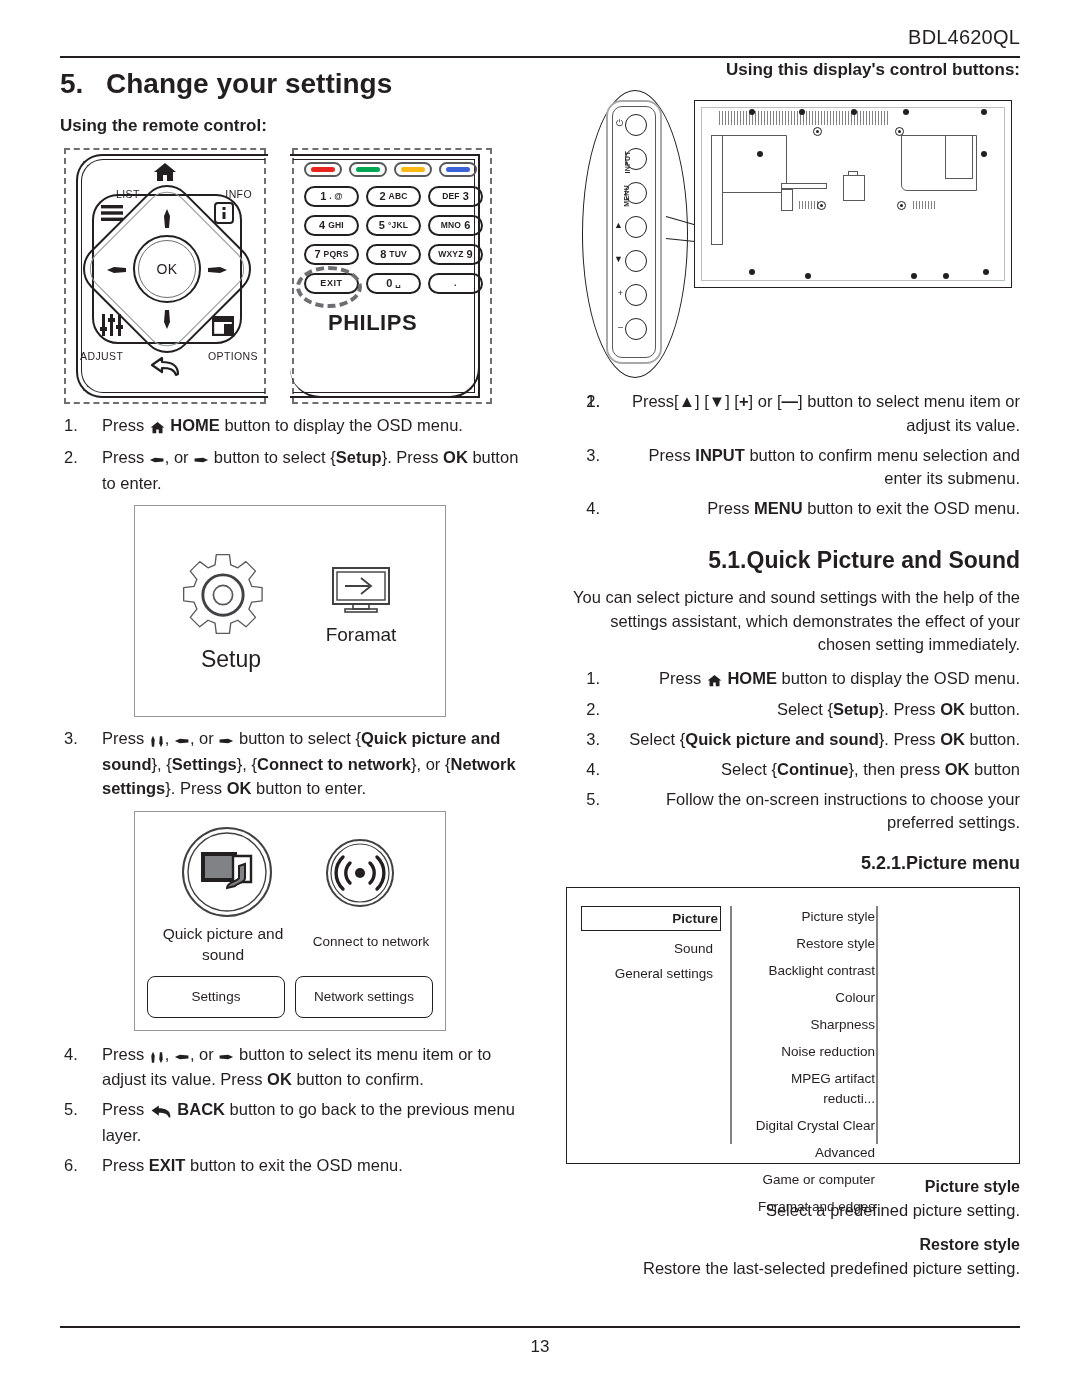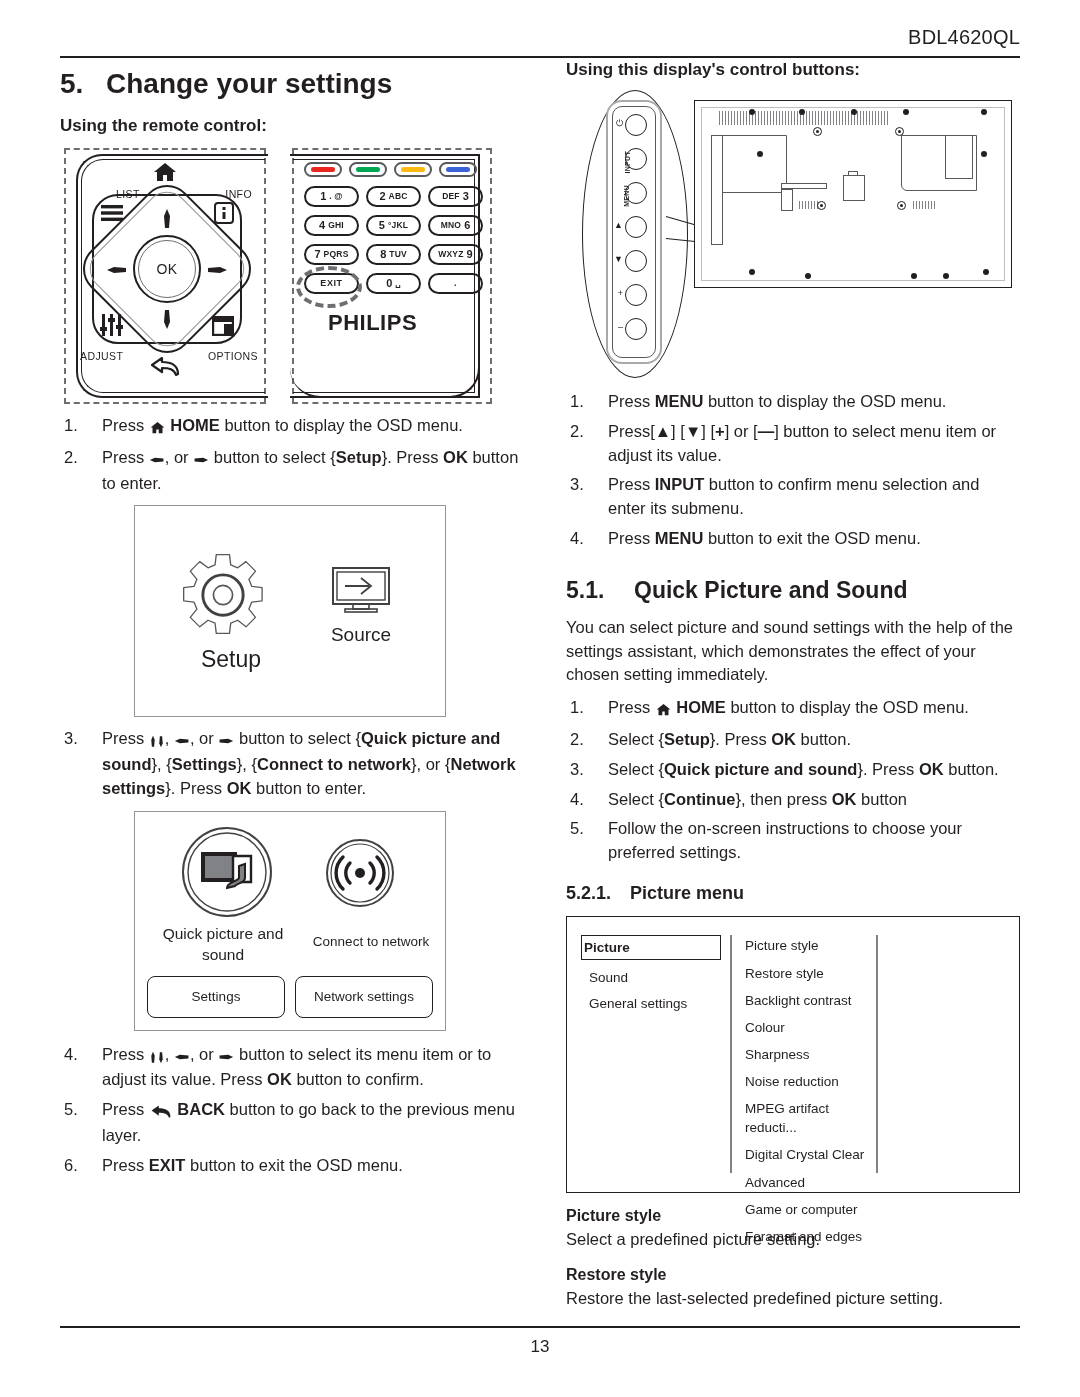--- a/index.html
+++ b/index.html
@@ -33,21 +33,21 @@
     position: absolute; left: 60px; right: 60px; top: 1326px;
     border-bottom: 2px solid #231f20;
   }
   .footer-page {
     position: absolute; left: 0; right: 0; top: 1337px;
     text-align: center; font-size: 17px; color: #231f20;
   }
 
   
   .col-left  { position: absolute; left: 60px;  top: 60px; width: 460px; }
-  .col-right { position: absolute; left: 566px; top: 60px; width: 454px; }
+  .col-right { position: absolute; left: 566px; top: 60px; width: 454px; text-align: right; }
 
   h1.chapter {
     font-size: 28px; font-weight: bold; margin: 8px 0 0 0;
     letter-spacing: 0; line-height: 1.15;
   }
   h1.chapter .num { display: inline-block; width: 46px; }
 
   h2.sec {
     font-size: 23px; font-weight: bold; margin: 0; line-height: 1.2;
   }
@@ -466,21 +466,21 @@
 
       <div class="src-wrap">
         <svg width="60" height="52" viewBox="0 0 60 52">
           <rect x="2" y="2" width="56" height="36" fill="none" stroke="#414042" stroke-width="2"></rect>
           <rect x="6" y="6" width="48" height="28" fill="none" stroke="#414042" stroke-width="1.4"></rect>
           <path d="M14 20 L38 20 M30 12 L40 20 L30 28" fill="none" stroke="#414042" stroke-width="1.8"></path>
           <rect x="22" y="38" width="16" height="5" fill="none" stroke="#414042" stroke-width="1.6"></rect>
           <rect x="14" y="43" width="32" height="3" fill="none" stroke="#414042" stroke-width="1.6"></rect>
         </svg>
       </div>
-      <div class="source-label">Source</div>
+      <div class="source-label">Foramat</div>
     </div>
 
     <ol class="steps" id="steps-b">
         <li><span class="n">3.</span><span>Press <span class="gl"><svg width="8" height="13" viewBox="0 0 14 22" style="vertical-align:-2px">
                 <path d="M7 1 L10 8 L9 20 L5 20 L4 8 Z" fill="#231f20"></path>
               </svg></span><span class="gl"><svg width="8" height="13" viewBox="0 0 14 22" style="vertical-align:-2px">
                 <path d="M7 21 L4 14 L5 2 L9 2 L10 14 Z" fill="#231f20"></path>
               </svg></span>, <span class="gl"><svg width="16" height="10" viewBox="0 0 22 14" style="vertical-align:0">
                 <path d="M1 7 L8 4 L20 5 L20 9 L8 10 Z" fill="#231f20"></path>
               </svg></span>, or <span class="gl"><svg width="16" height="10" viewBox="0 0 22 14" style="vertical-align:0">
@@ -600,21 +600,21 @@
         <div class="screw" style="left:62px;  top:50px;"></div>
         <div class="screw" style="left:286px; top:50px;"></div>
         <div class="screw-o" style="left:118px; top:26px;"></div>
         <div class="screw-o" style="left:200px; top:26px;"></div>
         <div class="screw-o" style="left:122px; top:100px;"></div>
         <div class="screw-o" style="left:202px; top:100px;"></div>
       </div>
     </div>
 
     <ol class="steps" style="margin-top:10px;" id="steps-right">
-        <li><span class="n">1.</span><span>Press <b>MENU</b> button to display the OSD menu.</span></li>
+        <li><span class="n">1.</span></li>
         <li><span class="n">2.</span><span>Press[<b>▲</b>] [<b>▼</b>] [<b>+</b>] or [<b>—</b>] button to select menu item or adjust its value.</span></li>
         <li><span class="n">3.</span><span>Press <b>INPUT</b> button to confirm menu selection and enter its submenu.</span></li>
         <li><span class="n">4.</span><span>Press <b>MENU</b> button to exit the OSD menu.</span></li>
       </ol>
 
     <h2 class="sec" style="margin-top:26px;">
       <span class="num">5.1.</span><span>Quick Picture and Sound</span>
     </h2>
     <p class="body" style="margin-top:12px;">You can select picture and sound settings with the help of the settings assistant, which demonstrates the effect of your chosen setting immediately.</p>
     <ol class="steps" style="margin-top:10px;" id="steps-51">

